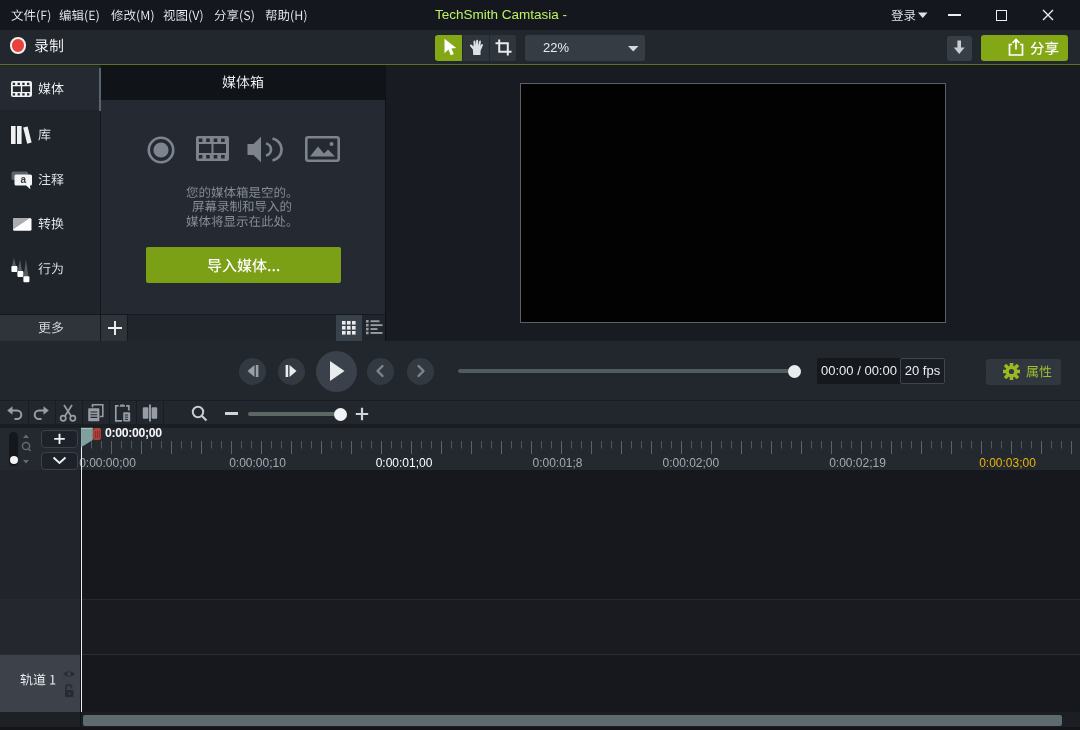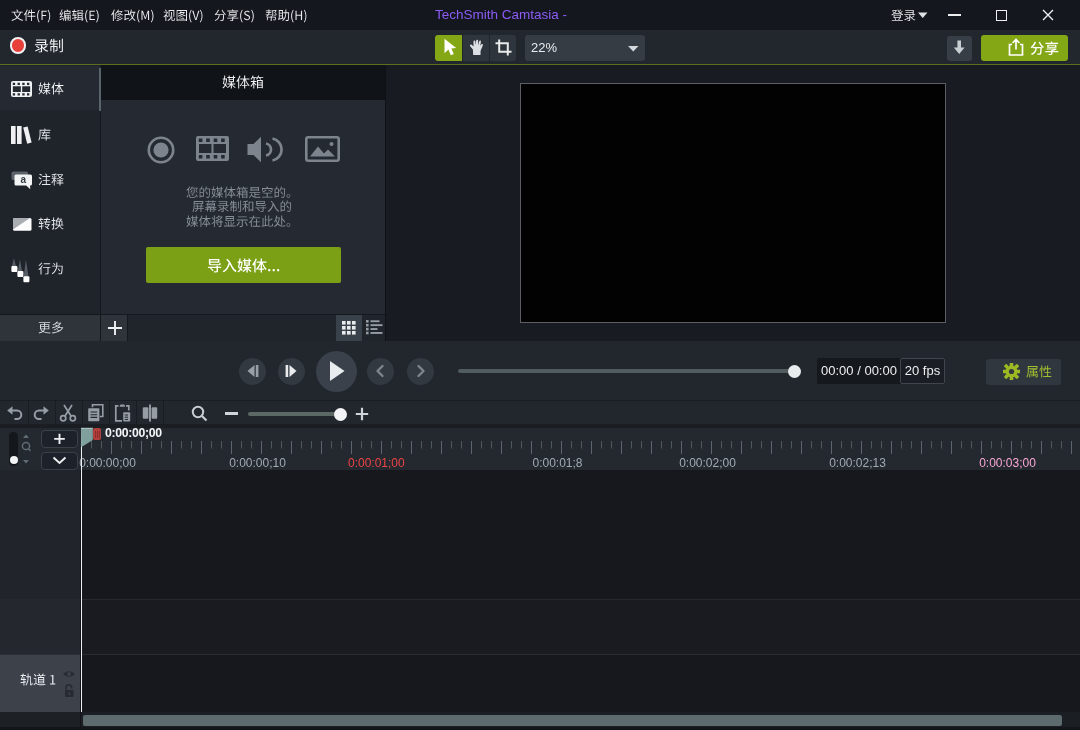--- a/index.html
+++ b/index.html
@@ -15,21 +15,21 @@
   </svg>
 <svg style="position:absolute;left:163.0px;top:8.8px;overflow:visible" width="42" height="14">
     <path d="M5.6 1.1V7.8H6.5V1.9H10.4V7.8H11.3V1.1ZM1.9 0.9C2.4 1.4 2.9 2.1 3.1 2.6L3.9 2.1C3.6 1.7 3.1 1.0 2.6 0.5ZM8.0 2.9V5.3C8.0 7.3 7.6 9.7 4.4 11.3C4.6 11.5 4.9 11.8 5.0 12.0C6.9 11.0 7.9 9.7 8.4 8.3V10.8C8.4 11.6 8.7 11.8 9.6 11.8H10.7C11.8 11.8 11.9 11.3 12.1 9.3C11.8 9.3 11.5 9.2 11.3 9.0C11.2 10.8 11.2 11.1 10.7 11.1H9.7C9.4 11.1 9.3 11.0 9.3 10.7V7.5H8.6C8.8 6.8 8.9 6.0 8.9 5.3V2.9ZM0.8 2.7V3.5H3.8C3.1 5.1 1.8 6.7 0.5 7.5C0.6 7.7 0.9 8.2 0.9 8.4C1.4 8.1 1.9 7.6 2.4 7.1V12.0H3.3V6.6C3.7 7.2 4.2 7.9 4.5 8.3L5.1 7.5C4.9 7.2 4.0 6.2 3.5 5.7C4.1 4.9 4.6 3.9 5.0 2.9L4.5 2.6L4.3 2.7Z M17.2 7.5C18.2 7.7 19.5 8.2 20.2 8.5L20.6 7.9C19.9 7.5 18.6 7.1 17.6 6.9ZM15.9 9.1C17.7 9.3 19.8 9.8 21.0 10.2L21.4 9.5C20.2 9.1 18.1 8.7 16.4 8.5ZM13.6 1.0V12.0H14.4V11.5H23.0V12.0H24.0V1.0ZM14.4 10.6V1.9H23.0V10.6ZM17.7 2.2C17.1 3.2 16.0 4.1 14.9 4.8C15.1 4.9 15.4 5.2 15.6 5.3C15.9 5.1 16.3 4.8 16.7 4.5C17.1 4.9 17.6 5.2 18.1 5.6C17.0 6.1 15.8 6.5 14.7 6.7C14.8 6.8 15.0 7.2 15.1 7.4C16.4 7.2 17.7 6.7 18.9 6.0C19.9 6.6 21.1 7.0 22.3 7.3C22.4 7.1 22.6 6.8 22.8 6.6C21.7 6.4 20.6 6.0 19.6 5.6C20.6 5.0 21.3 4.3 21.9 3.4L21.3 3.1L21.2 3.1H17.9C18.1 2.9 18.3 2.7 18.5 2.4ZM17.2 4.0 17.3 3.9H20.6C20.1 4.4 19.5 4.8 18.8 5.2C18.2 4.8 17.6 4.4 17.2 4.0Z M28.0 13.4 28.7 13.1C27.6 11.4 27.1 9.2 27.1 7.1C27.1 5.0 27.6 2.9 28.7 1.1L28.0 0.8C26.8 2.7 26.1 4.7 26.1 7.1C26.1 9.6 26.8 11.6 28.0 13.4Z M32.2 11.0H33.5L36.4 1.8H35.2L33.8 6.8C33.5 7.9 33.2 8.8 32.9 9.8H32.8C32.5 8.8 32.2 7.9 31.9 6.8L30.5 1.8H29.2Z M37.6 13.4C38.8 11.6 39.5 9.6 39.5 7.1C39.5 4.7 38.8 2.7 37.6 0.8L36.9 1.1C38.0 2.9 38.6 5.0 38.6 7.1C38.6 9.2 38.0 11.4 36.9 13.1Z" fill="#e9ebee"></path>
   </svg>
 <svg style="position:absolute;left:214.0px;top:8.8px;overflow:visible" width="42" height="14">
     <path d="M8.4 0.7 7.6 1.1C8.4 2.9 9.9 5.0 11.2 6.1C11.4 5.8 11.8 5.5 12.0 5.3C10.7 4.3 9.2 2.4 8.4 0.7ZM4.0 0.8C3.3 2.7 2.1 4.4 0.6 5.5C0.8 5.6 1.2 6.0 1.4 6.2C1.7 5.9 2.0 5.6 2.3 5.3V6.1H4.8C4.5 8.3 3.8 10.3 0.8 11.2C1.0 11.4 1.3 11.8 1.4 12.0C4.6 10.9 5.4 8.6 5.7 6.1H9.1C9.0 9.3 8.8 10.5 8.5 10.8C8.4 10.9 8.2 11.0 8.0 11.0C7.7 11.0 6.9 11.0 6.1 10.9C6.3 11.2 6.4 11.6 6.4 11.8C7.2 11.9 8.0 11.9 8.4 11.9C8.8 11.8 9.1 11.7 9.3 11.4C9.8 10.9 10.0 9.5 10.1 5.7C10.2 5.5 10.2 5.2 10.2 5.2H2.4C3.5 4.1 4.4 2.6 5.1 1.0Z M15.8 3.9H21.7V5.0H15.8ZM14.9 3.2V5.7H22.7V3.2ZM22.3 6.5 22.0 6.5H14.3V7.3H20.8C20.0 7.6 19.1 7.8 18.2 8.0L18.2 8.8H13.2V9.6H18.2V11.0C18.2 11.2 18.2 11.2 17.9 11.2C17.7 11.3 16.9 11.3 16.0 11.2C16.1 11.5 16.3 11.8 16.4 12.0C17.5 12.0 18.2 12.0 18.6 11.9C19.1 11.8 19.2 11.6 19.2 11.0V9.6H24.4V8.8H19.2V8.4C20.6 8.1 22.1 7.6 23.1 7.0L22.5 6.5ZM17.9 0.6C18.1 0.9 18.2 1.2 18.3 1.6H13.3V2.4H24.2V1.6H19.4C19.2 1.2 19.1 0.8 18.8 0.4Z M28.0 13.4 28.7 13.1C27.6 11.4 27.1 9.2 27.1 7.1C27.1 5.0 27.6 2.9 28.7 1.1L28.0 0.8C26.8 2.7 26.1 4.7 26.1 7.1C26.1 9.6 26.8 11.6 28.0 13.4Z M33.0 11.2C34.9 11.2 36.1 10.0 36.1 8.6C36.1 7.2 35.3 6.6 34.2 6.1L33.0 5.5C32.2 5.2 31.4 4.9 31.4 4.0C31.4 3.2 32.1 2.7 33.1 2.7C34.0 2.7 34.7 3.0 35.2 3.5L35.8 2.8C35.2 2.1 34.2 1.7 33.1 1.7C31.5 1.7 30.2 2.7 30.2 4.1C30.2 5.4 31.3 6.1 32.1 6.5L33.4 7.0C34.3 7.4 35.0 7.7 35.0 8.7C35.0 9.6 34.2 10.2 33.0 10.2C32.1 10.2 31.2 9.7 30.5 9.0L29.8 9.8C30.6 10.6 31.7 11.2 33.0 11.2Z M37.9 13.4C39.1 11.6 39.8 9.6 39.8 7.1C39.8 4.7 39.1 2.7 37.9 0.8L37.2 1.1C38.3 2.9 38.8 5.0 38.8 7.1C38.8 9.2 38.3 11.4 37.2 13.1Z" fill="#e9ebee"></path>
   </svg>
 <svg style="position:absolute;left:265.0px;top:8.8px;overflow:visible" width="44" height="14">
     <path d="M3.4 0.5V1.5H0.8V2.2H3.4V3.2H1.1V3.9H3.4V4.2C3.4 4.4 3.4 4.6 3.3 4.9H0.6V5.6H3.0C2.6 6.2 1.9 6.8 0.9 7.1C1.1 7.3 1.4 7.6 1.5 7.8C2.9 7.2 3.6 6.4 4.0 5.6H6.8V4.9H4.3C4.4 4.6 4.4 4.4 4.4 4.2V3.9H6.4V3.2H4.4V2.2H6.7V1.5H4.4V0.5ZM7.3 1.0V7.2H8.2V1.8H10.3C10.0 2.4 9.6 3.0 9.2 3.5C10.3 4.2 10.7 4.7 10.7 5.2C10.7 5.4 10.6 5.6 10.4 5.7C10.2 5.8 10.0 5.8 9.9 5.8C9.5 5.8 9.0 5.8 8.5 5.8C8.7 6.0 8.8 6.3 8.8 6.6C9.3 6.6 9.8 6.6 10.2 6.6C10.5 6.5 10.8 6.5 11.0 6.4C11.4 6.1 11.6 5.8 11.6 5.2C11.6 4.7 11.2 4.1 10.2 3.4C10.7 2.8 11.2 2.0 11.7 1.4L11.1 1.0L10.9 1.0ZM1.9 7.7V11.3H2.8V8.6H5.7V12.0H6.7V8.6H9.9V10.3C9.9 10.4 9.8 10.5 9.6 10.5C9.4 10.5 8.7 10.5 7.9 10.5C8.0 10.7 8.1 11.1 8.2 11.3C9.2 11.3 9.9 11.3 10.3 11.2C10.7 11.0 10.8 10.8 10.8 10.3V7.7H6.7V6.7H5.7V7.7Z M20.4 0.5C20.4 1.5 20.4 2.4 20.4 3.3H18.3V4.2H20.4C20.2 7.2 19.5 9.8 17.1 11.3C17.4 11.5 17.7 11.8 17.8 12.0C20.4 10.3 21.1 7.5 21.2 4.2H23.2C23.1 8.8 23.0 10.5 22.6 10.9C22.5 11.0 22.4 11.1 22.2 11.1C21.9 11.1 21.2 11.0 20.5 11.0C20.7 11.2 20.8 11.6 20.8 11.9C21.5 11.9 22.2 11.9 22.6 11.9C23.0 11.9 23.2 11.8 23.5 11.4C23.9 10.9 24.0 9.1 24.1 3.8C24.1 3.7 24.1 3.3 24.1 3.3H21.3C21.3 2.4 21.3 1.5 21.3 0.5ZM12.9 9.8 13.1 10.8C14.6 10.4 16.7 9.9 18.7 9.5L18.6 8.6L17.9 8.8V1.1H13.8V9.6ZM14.7 9.5V7.3H17.0V9.0ZM14.7 4.6H17.0V6.5H14.7ZM14.7 3.8V2.0H17.0V3.8Z M28.0 13.4 28.7 13.1C27.6 11.4 27.1 9.2 27.1 7.1C27.1 5.0 27.6 2.9 28.7 1.1L28.0 0.8C26.8 2.7 26.1 4.7 26.1 7.1C26.1 9.6 26.8 11.6 28.0 13.4Z M30.5 11.0H31.6V6.7H35.9V11.0H37.1V1.8H35.9V5.7H31.6V1.8H30.5Z M39.6 13.4C40.7 11.6 41.4 9.6 41.4 7.1C41.4 4.7 40.7 2.7 39.6 0.8L38.9 1.1C39.9 2.9 40.5 5.0 40.5 7.1C40.5 9.2 39.9 11.4 38.9 13.1Z" fill="#e9ebee"></path>
   </svg>
-<div style="position:absolute;left:435px;top:0px;width:140px;height:30px;font:normal 13.5px 'Liberation Sans',sans-serif;color:#8b5cf6;text-align:left;line-height:30px;white-space:nowrap">TechSmith Camtasia -</div>
+<div style="position:absolute;left:435px;top:0px;width:140px;height:30px;font:normal 13.5px 'Liberation Sans',sans-serif;color:#bef264;text-align:left;line-height:30px;white-space:nowrap">TechSmith Camtasia -</div>
 <svg style="position:absolute;left:891.0px;top:8.8px;overflow:visible" width="27" height="14">
     <path d="M3.5 6.6H8.8V8.2H3.5ZM2.6 5.8V8.9H9.8V5.8ZM11.0 2.1C10.6 2.5 9.9 3.1 9.2 3.6C8.9 3.3 8.7 3.0 8.4 2.7C9.0 2.2 9.7 1.7 10.3 1.1L9.6 0.6C9.2 1.0 8.5 1.6 8.0 2.1C7.6 1.6 7.3 1.1 7.1 0.5L6.3 0.8C6.8 2.0 7.5 3.1 8.4 4.0H4.2C4.9 3.2 5.5 2.3 5.9 1.2L5.3 0.9L5.1 1.0H1.3V1.8H4.7C4.4 2.4 3.9 3.0 3.4 3.5C3.0 3.1 2.4 2.6 1.8 2.3L1.3 2.8C1.8 3.1 2.5 3.6 2.9 4.1C2.1 4.8 1.2 5.4 0.3 5.7C0.5 5.9 0.8 6.2 0.9 6.4C2.0 5.9 3.1 5.2 4.0 4.2V4.8H8.5V4.2C9.4 5.1 10.4 5.8 11.5 6.3C11.7 6.1 11.9 5.7 12.2 5.5C11.3 5.2 10.5 4.7 9.8 4.1C10.4 3.7 11.1 3.1 11.7 2.6ZM8.1 9.0C7.9 9.6 7.6 10.3 7.2 10.9H4.3L5.1 10.6C5.0 10.2 4.7 9.5 4.3 9.1L3.5 9.3C3.8 9.8 4.1 10.5 4.2 10.9H0.8V11.7H11.8V10.9H8.2C8.5 10.4 8.8 9.8 9.1 9.3Z M14.2 7.0C15.0 7.5 16.0 8.2 16.4 8.7L17.1 8.0C16.6 7.5 15.6 6.9 14.8 6.5ZM14.2 1.2V2.1H21.8L21.7 3.2H14.6V4.1H21.6L21.6 5.2H13.3V6.1H18.3V8.3C16.4 9.1 14.6 9.9 13.3 10.3L13.8 11.2C15.1 10.6 16.7 9.9 18.3 9.2V11.0C18.3 11.2 18.2 11.2 18.0 11.2C17.8 11.2 17.1 11.2 16.4 11.2C16.5 11.4 16.6 11.8 16.7 12.0C17.7 12.0 18.3 12.0 18.7 11.9C19.1 11.8 19.2 11.5 19.2 11.0V8.1C20.3 9.7 21.9 10.9 23.8 11.5C23.9 11.2 24.2 10.9 24.4 10.7C23.1 10.3 21.9 9.7 20.9 8.8C21.7 8.3 22.7 7.6 23.4 7.0L22.6 6.4C22.1 6.9 21.1 7.7 20.4 8.2C19.9 7.7 19.5 7.1 19.2 6.4V6.1H24.2V5.2H22.6C22.7 3.9 22.8 2.4 22.8 1.2L22.0 1.1L21.9 1.2Z" fill="#e9ebee"></path>
   </svg>
 <svg style="position:absolute;left:917px;top:11px" width="12" height="8" viewBox="0 0 12 8">
     <path d="M1,1.5 L10.5,1.5 L5.75,7 Z" fill="#dfe2e5"></path>
   </svg>
 <div style="position:absolute;left:948px;top:14.4px;width:13px;height:1.6px;background:#eceef0"></div>
 <div style="position:absolute;left:996px;top:9.5px;width:11px;height:11px;border:1.2px solid #eceef0"></div>
 <svg style="position:absolute;left:1042px;top:9px" width="12" height="12" viewBox="0 0 12 12">
     <path d="M1,1 L11,11 M11,1 L1,11" stroke="#eceef0" stroke-width="1.4"></path>
@@ -45,21 +45,21 @@
 <svg style="position:absolute;left:443px;top:38px" width="15" height="19" viewBox="0 0 15 19">
     <path d="M1.5,0.8 L1.5,15.2 L5.4,11.6 L7.8,17.3 L10.8,16 L8.4,10.6 L13.2,10.1 Z" fill="#fff"></path>
   </svg>
 <svg style="position:absolute;left:468px;top:39px" width="16" height="18" viewBox="0 0 16 18">
     <path d="M5.2,16 L4.9,10.5 L2.2,7.2 C1.4,6.2 2.6,4.9 3.7,5.7 L5.5,7.6 L5.5,2.6 C5.5,1.2 7.3,1.2 7.4,2.6 L7.6,6.3 L8.2,1.6 C8.4,0.3 10.1,0.5 10.1,1.8 L10.1,6.4 L11.1,2.4 C11.5,1.1 13.1,1.5 12.9,2.8 L12.3,7.1 L13.2,5.6 C13.9,4.5 15.3,5.3 14.8,6.5 L12.6,11.8 L12.5,16 Z" fill="#dde0e3"></path>
   </svg>
 <svg style="position:absolute;left:495px;top:39px" width="17" height="17" viewBox="0 0 17 17">
     <path d="M4.2,0.5 V12.8 H16.5 M0.5,4.2 H12.8 V16.5" fill="none" stroke="#e8eaec" stroke-width="2"></path>
   </svg>
 <div style="position:absolute;left:525px;top:35px;width:120px;height:26px;background:#363c44;border-radius:3px"></div>
-<div style="position:absolute;left:531px;top:35px;width:50px;height:26px;font:normal 13px 'Liberation Sans',sans-serif;color:#e9ebee;text-align:left;line-height:26px;white-space:nowrap">22%</div>
+<div style="position:absolute;left:531px;top:35px;width:50px;height:26px;font:normal 13px 'Liberation Sans',sans-serif;color:#e9ebee;text-align:center;line-height:26px;white-space:nowrap">22%</div>
 <svg style="position:absolute;left:627px;top:45px" width="13" height="7" viewBox="0 0 13 7">
     <path d="M1,1 L11.5,1 L6.25,6.5 Z" fill="#d4d8dc"></path>
   </svg>
 <div style="position:absolute;left:947px;top:36px;width:24.5px;height:24.5px;background:#383e46;border-radius:3px"></div>
 <svg style="position:absolute;left:952px;top:40px" width="15" height="16" viewBox="0 0 15 16">
     <path d="M5.4,0.5 H9 V7.5 H12.6 L7.2,14 L1.8,7.5 H5.4 Z" fill="#c9ced3"></path>
   </svg>
 <div style="position:absolute;left:981px;top:35px;width:87px;height:25.5px;background:#84a716;border-radius:3px"></div>
 <svg style="position:absolute;left:1007px;top:38px" width="18" height="20" viewBox="0 0 18 20">
     <path d="M5,6.5 H2.5 V17 H15.5 V6.5 H13" fill="none" stroke="#fff" stroke-width="1.7"></path>
@@ -393,25 +393,25 @@
     <rect x="1011" y="0" width="1" height="13" fill="#59646c"></rect>
     <rect x="1021" y="0" width="1" height="7.5" fill="#4e585f"></rect>
     <rect x="1031" y="0" width="1" height="7.5" fill="#4e585f"></rect>
     <rect x="1041" y="0" width="1" height="13" fill="#59646c"></rect>
     <rect x="1051" y="0" width="1" height="7.5" fill="#4e585f"></rect>
     <rect x="1061" y="0" width="1" height="7.5" fill="#4e585f"></rect>
     <rect x="1071" y="0" width="1" height="13" fill="#59646c"></rect>
   </svg>
 <div style="position:absolute;left:62.5px;top:456px;width:90px;height:14px;font:normal 12px 'Liberation Sans',sans-serif;color:#a2abb3;text-align:center;line-height:14px;white-space:nowrap">0:00:00;00</div>
 <div style="position:absolute;left:212.5px;top:456px;width:90px;height:14px;font:normal 12px 'Liberation Sans',sans-serif;color:#a2abb3;text-align:center;line-height:14px;white-space:nowrap">0:00:00;10</div>
-<div style="position:absolute;left:348px;top:456px;width:90px;height:14px;font:normal 12px 'Liberation Sans',sans-serif;color:#ef4444;text-align:left;line-height:14px;white-space:nowrap">0:00:01;00</div>
+<div style="position:absolute;left:359px;top:456px;width:90px;height:14px;font:normal 12px 'Liberation Sans',sans-serif;color:#ffffff;text-align:center;line-height:14px;white-space:nowrap">0:00:01;00</div>
 <div style="position:absolute;left:512.5px;top:456px;width:90px;height:14px;font:normal 12px 'Liberation Sans',sans-serif;color:#a2abb3;text-align:center;line-height:14px;white-space:nowrap">0:00:01;8</div>
-<div style="position:absolute;left:662.5px;top:456px;width:90px;height:14px;font:normal 12px 'Liberation Sans',sans-serif;color:#a2abb3;text-align:center;line-height:14px;white-space:nowrap">0:00:02;00</div>
-<div style="position:absolute;left:812.5px;top:456px;width:90px;height:14px;font:normal 12px 'Liberation Sans',sans-serif;color:#a2abb3;text-align:center;line-height:14px;white-space:nowrap">0:00:02;13</div>
-<div style="position:absolute;left:962.5px;top:456px;width:90px;height:14px;font:normal 12px 'Liberation Sans',sans-serif;color:#f9a8d4;text-align:center;line-height:14px;white-space:nowrap">0:00:03;00</div>
+<div style="position:absolute;left:662.5px;top:456px;width:90px;height:14px;font:normal 12px 'Liberation Sans',sans-serif;color:#a2abb3;line-height:14px;white-space:nowrap">0:00:02;00</div>
+<div style="position:absolute;left:812.5px;top:456px;width:90px;height:14px;font:normal 12px 'Liberation Sans',sans-serif;color:#a2abb3;text-align:center;line-height:14px;white-space:nowrap">0:00:02;19</div>
+<div style="position:absolute;left:962.5px;top:456px;width:90px;height:14px;font:normal 12px 'Liberation Sans',sans-serif;color:#eab308;text-align:center;line-height:14px;white-space:nowrap">0:00:03;00</div>
 <svg style="position:absolute;left:78px;top:427px;z-index:6" width="26" height="26">
     <path d="M3,1.3 L14.8,1.3 L14.8,13 L3.2,20.3 Z" fill="#7fa09d"></path>
     <path d="M3,1.3 L14.8,1.3" stroke="#b7d2ce" stroke-width="1"></path>
   </svg>
 <div style="position:absolute;left:93px;top:428.3px;width:8px;height:11.6px;background:#b23f3b;border-radius:2px"></div>
 <div style="position:absolute;left:94.8px;top:430.5px;width:1.1px;height:7px;background:#8c2f2b"></div>
 <div style="position:absolute;left:96.7px;top:430.5px;width:1.1px;height:7px;background:#8c2f2b"></div>
 <div style="position:absolute;left:98.6px;top:430.5px;width:1.1px;height:7px;background:#8c2f2b"></div>
 <div style="position:absolute;left:105px;top:427px;width:60px;height:13px;font:bold 12.3px 'Liberation Sans',sans-serif;letter-spacing:-0.35px;color:#f4f6f7;line-height:13px;white-space:nowrap">0:00:00;00</div>
 <div style="position:absolute;left:0px;top:470px;width:80px;height:129px;background:#21252b"></div>

